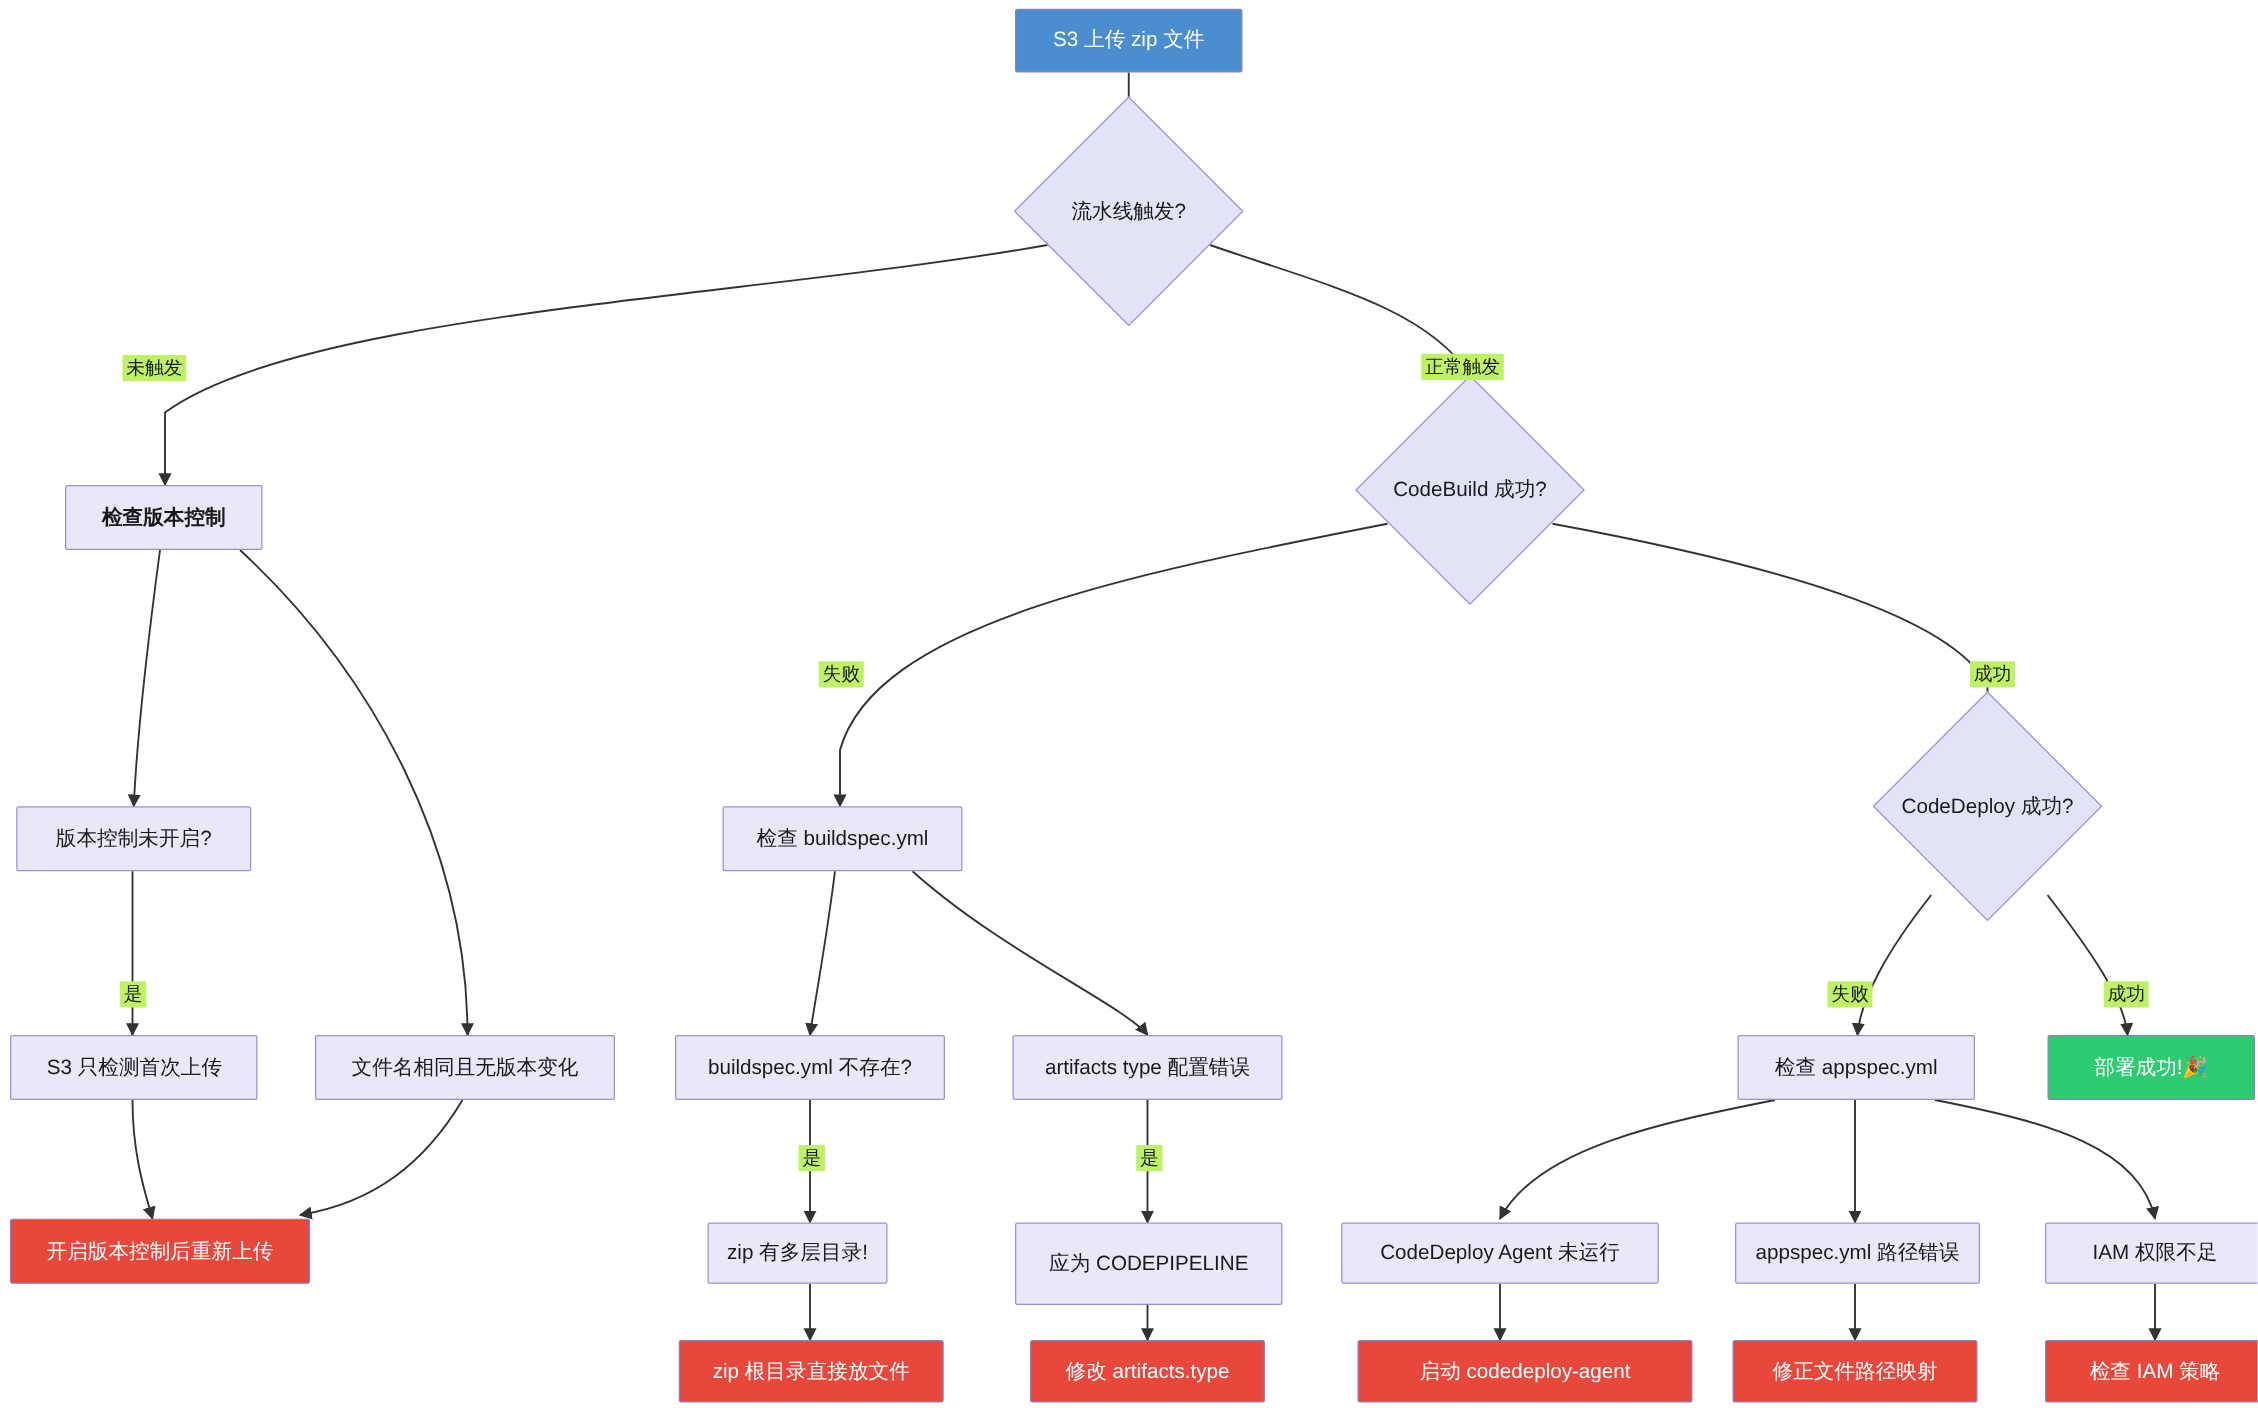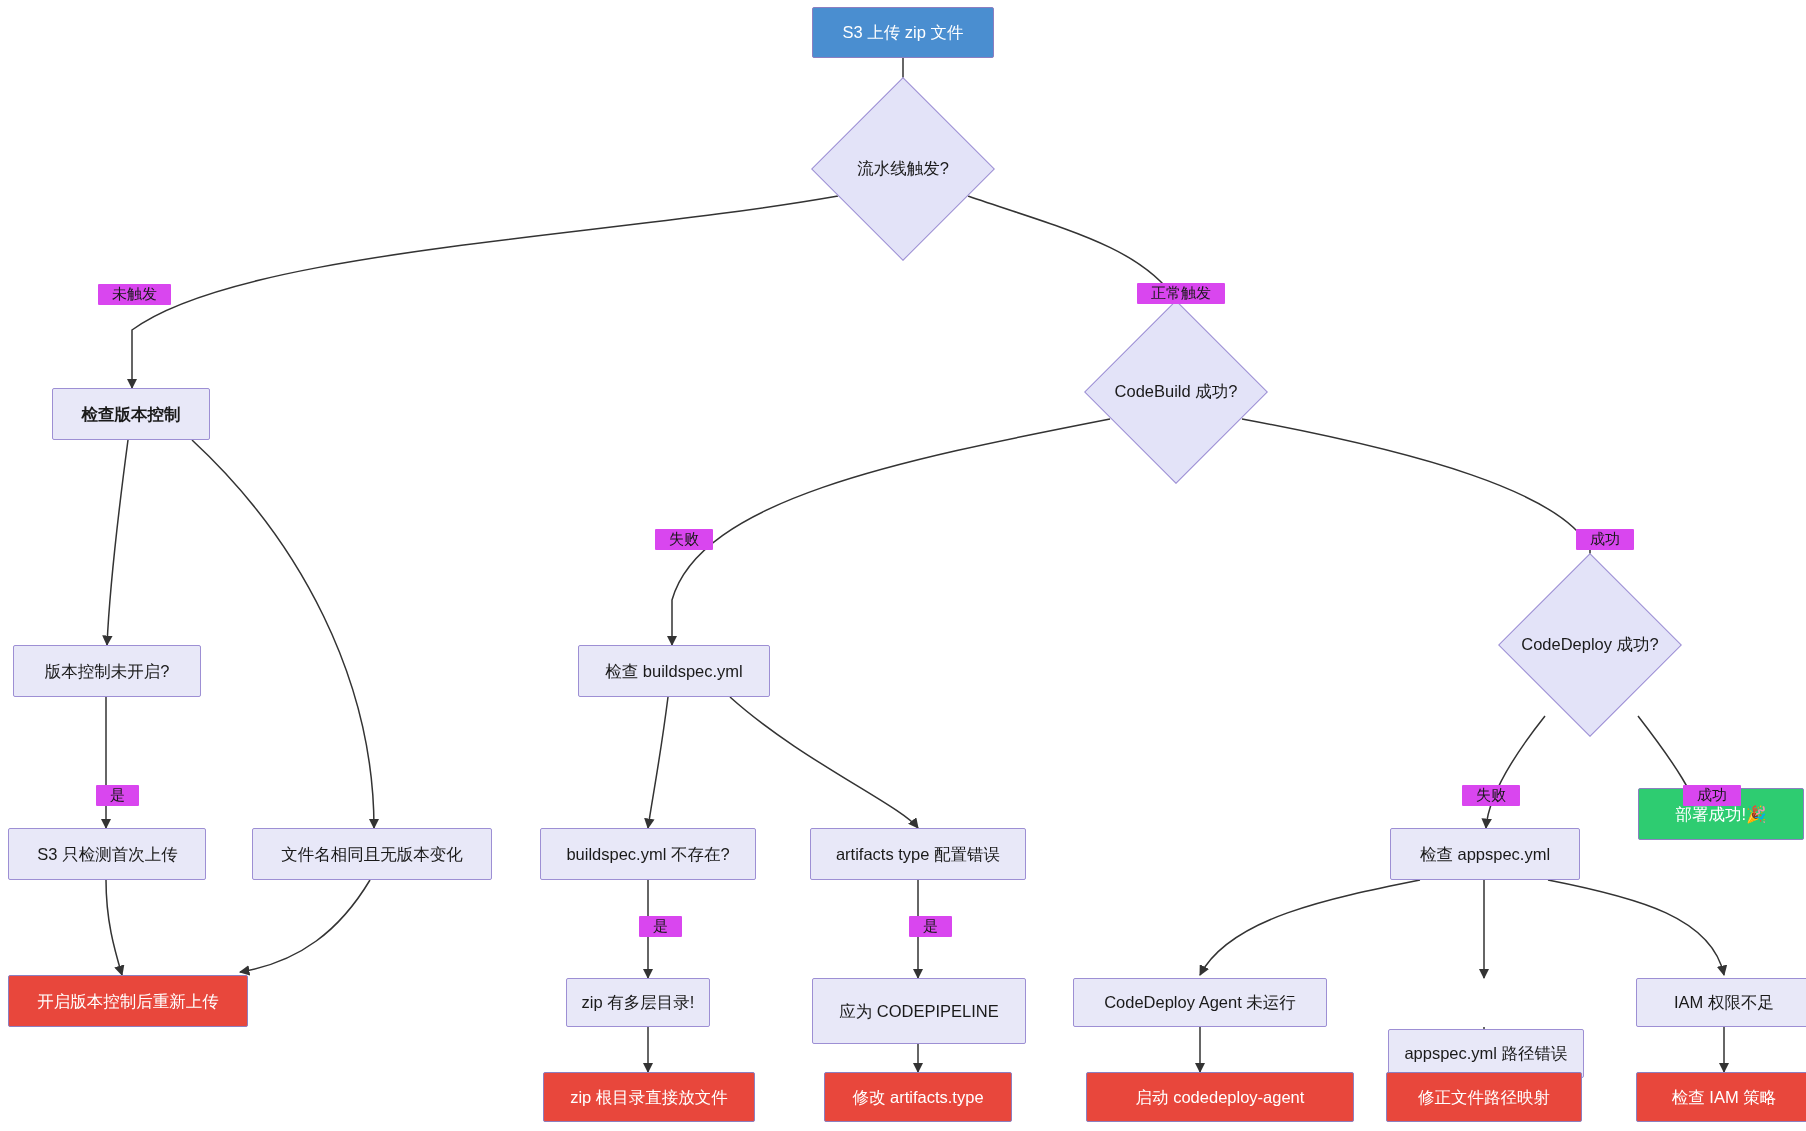--- a/index.html
+++ b/index.html
@@ -30,22 +30,22 @@
   
   .diamond{position:absolute;}
   .diamond .shape{position:absolute;left:0;top:0;width:100%;height:100%;
         background:#e3e3f8;border:1px solid #9d8fd4;
         transform:rotate(45deg);box-sizing:border-box;}
   .diamond .dlabel{position:absolute;left:0;top:0;width:100%;height:100%;
         display:flex;align-items:center;justify-content:center;
         font-size:16.5px;color:#1a1a1a;white-space:nowrap;}
 
   
-  .elabel{position:absolute;background:#d946ef;color:#1a1a1a;font-size:15px;
-          padding:1px 14px;white-space:nowrap;border-radius:1px;}
+  .elabel{position:absolute;background:#bef264;color:#1a1a1a;font-size:15px;
+          padding:1px 3px;white-space:nowrap;border-radius:1px;}
 </style>
 </head>
 <body>
 
 <div id="canvas">
 
   <svg class="edges" viewBox="0 0 1806 1131" xmlns="http://www.w3.org/2000/svg">
     <defs>
       <marker id="arrow" viewBox="0 0 10 10" refX="9" refY="5" markerWidth="7" markerHeight="7" orient="auto-start-reverse">
         <path d="M 0 0 L 10 5 L 0 10 z" fill="#333333"></path>
@@ -141,31 +141,31 @@
   <div class="node rect" style="left:812px;top:978px;width:214px;height:66px;">应为 CODEPIPELINE</div>
 
   <div class="node fix" style="left:543px;top:1072px;width:212px;height:50px;">zip 根目录直接放文件</div>
 
   <div class="node fix" style="left:824px;top:1072px;width:188px;height:50px;">修改 artifacts.type</div>
 
   <div class="node rect" style="left:1390px;top:828px;width:190px;height:52px;">检查 appspec.yml</div>
 
   <div class="node rect" style="left:1073px;top:978px;width:254px;height:49px;">CodeDeploy Agent 未运行</div>
 
-  <div class="node rect" style="left:1388px;top:1029px;width:196px;height:49px;">appspec.yml 路径错误</div>
+  <div class="node rect" style="left:1388px;top:978px;width:196px;height:49px;">appspec.yml 路径错误</div>
 
   <div class="node rect" style="left:1636px;top:978px;width:176px;height:49px;">IAM 权限不足</div>
 
   <div class="node fix" style="left:1086px;top:1072px;width:268px;height:50px;">启动 codedeploy-agent</div>
 
   <div class="node fix" style="left:1386px;top:1072px;width:196px;height:50px;">修正文件路径映射</div>
 
   <div class="node fix" style="left:1636px;top:1072px;width:176px;height:50px;">检查 IAM 策略</div>
 
-  <div class="node ok" style="left:1638px;top:788px;width:166px;height:52px;">部署成功!🎉</div>
+  <div class="node ok" style="left:1638px;top:828px;width:166px;height:52px;">部署成功!🎉</div>
 
   <div class="elabel" style="left:98px;top:284px;">未触发</div>
 
   <div class="elabel" style="left:1137px;top:283px;">正常触发</div>
 
   <div class="elabel" style="left:655px;top:529px;">失败</div>
 
   <div class="elabel" style="left:1576px;top:529px;">成功</div>
 
   <div class="elabel" style="left:96px;top:785px;">是</div>

